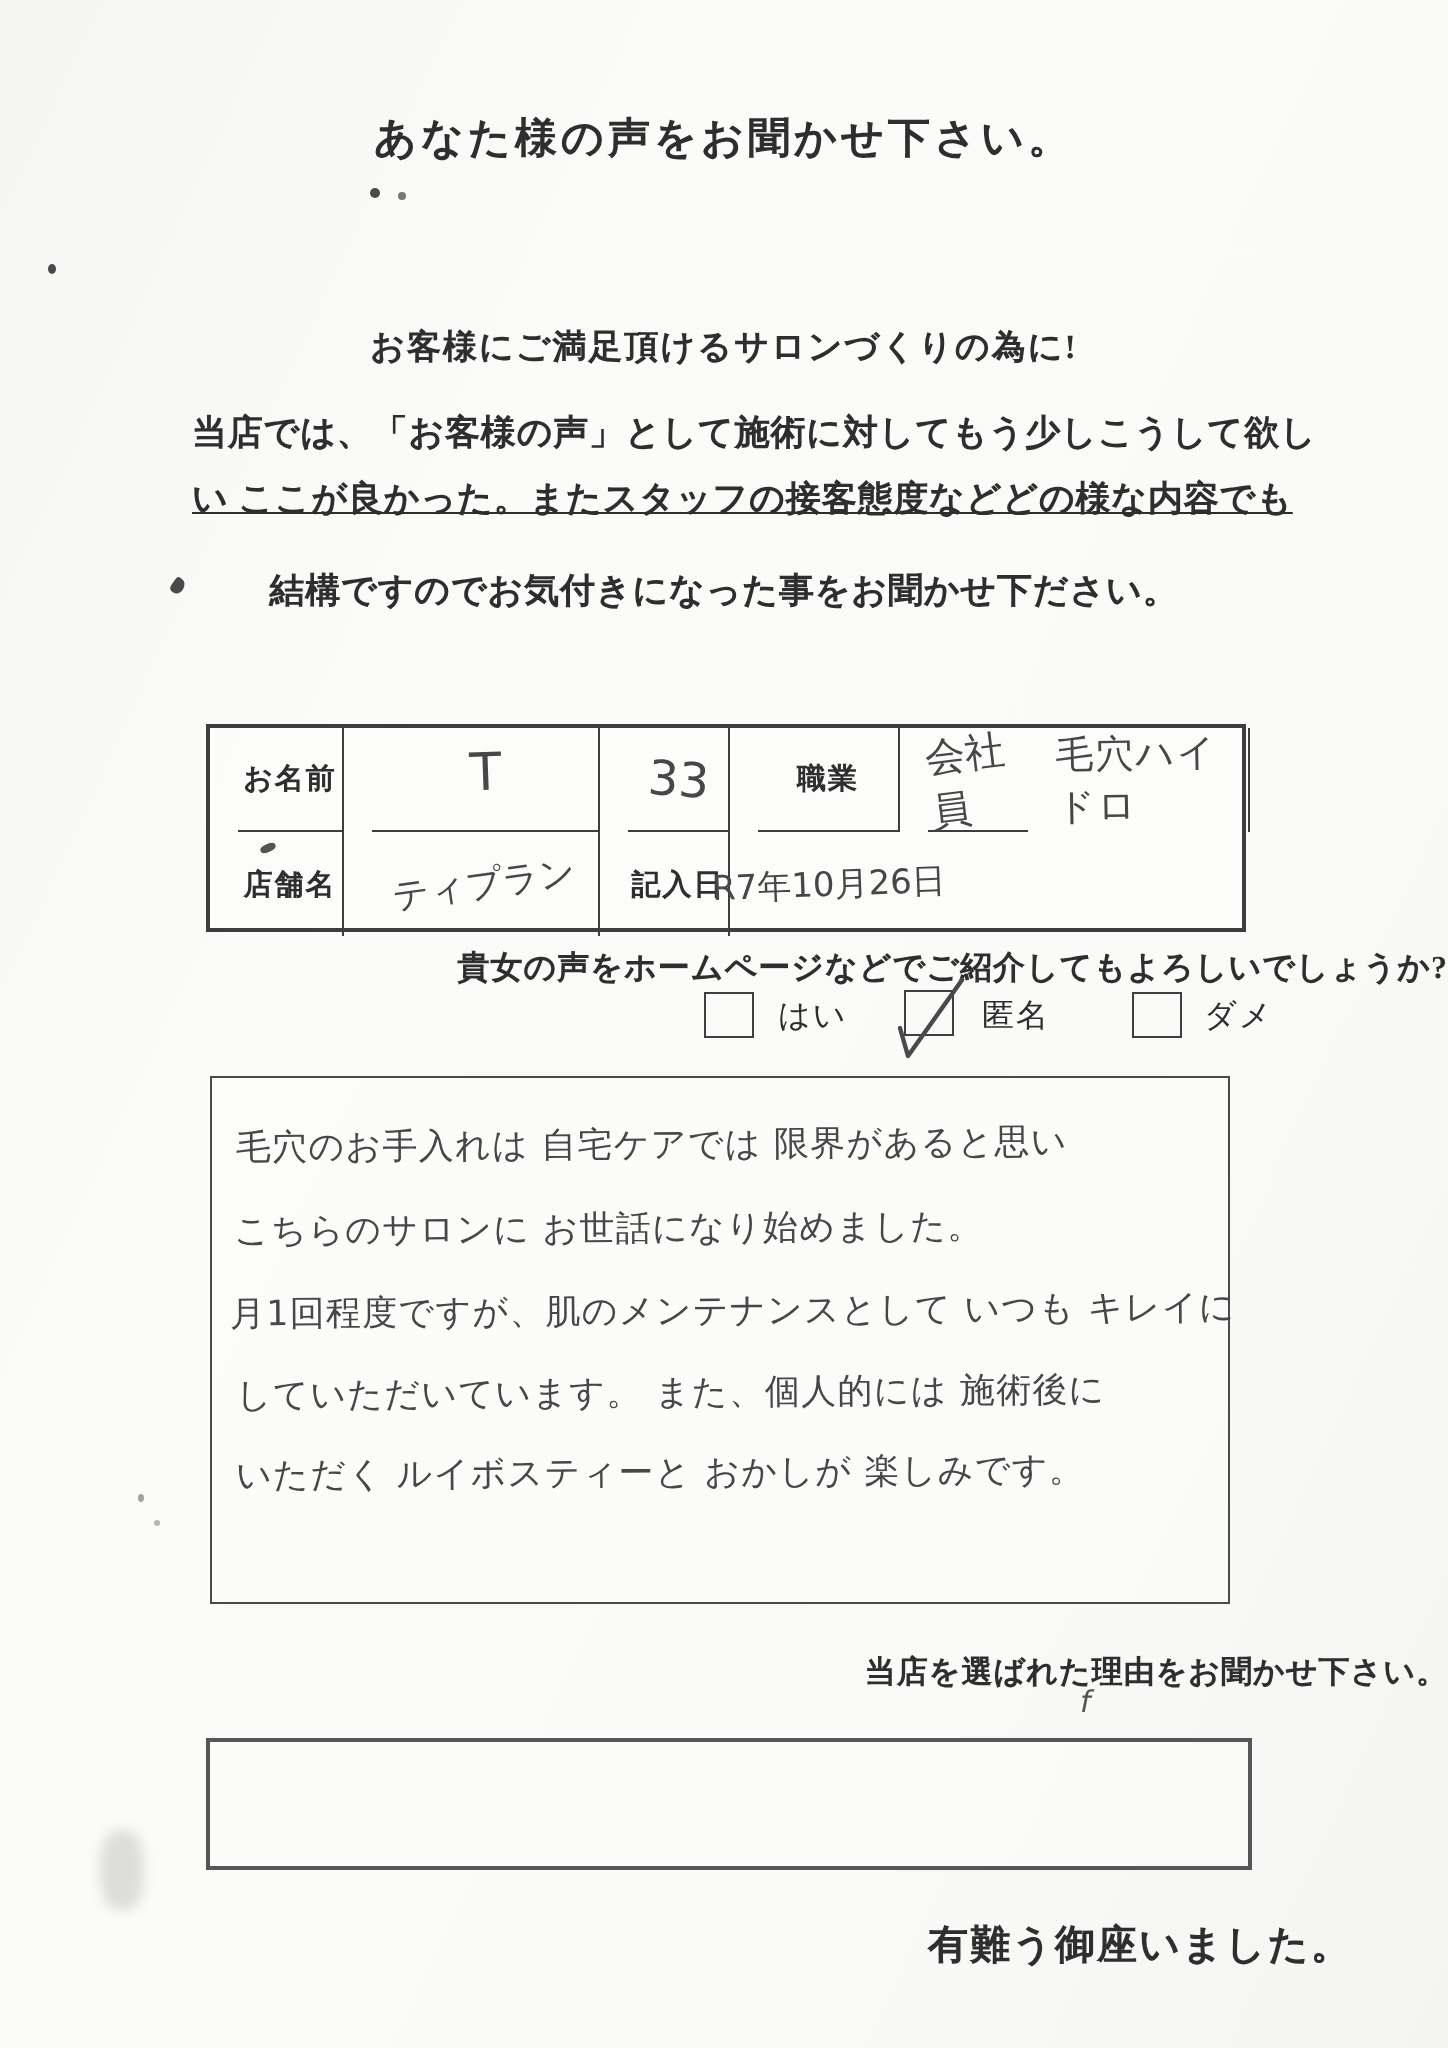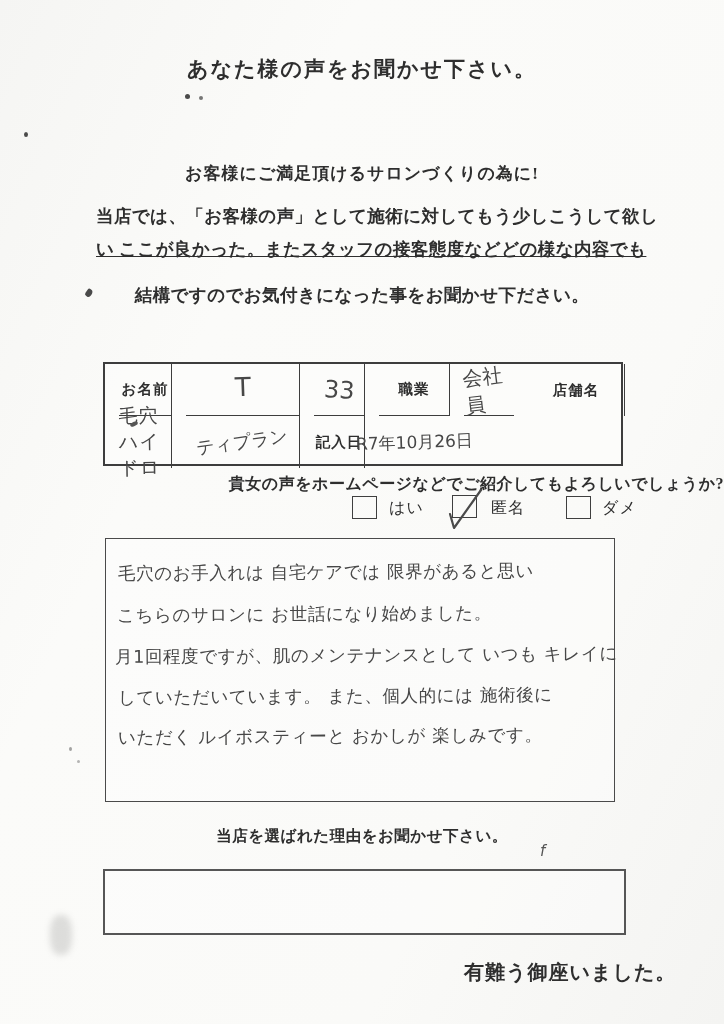--- a/index.html
+++ b/index.html
@@ -48,21 +48,21 @@
   .v-store{font-size:18px;transform:rotate(-8deg);}
   .v-date{font-size:17px;transform:rotate(-2deg);white-space:nowrap;}
   
   .consent-q{top:474px;left:0;width:100%;text-align:right;font-size:16px;font-weight:600;letter-spacing:0.5px;}
   .chk{width:25px;height:23px;border:1.8px solid #3f3f3f;background:transparent;box-sizing:border-box;}
   .chk-label{font-size:16px;font-weight:400;letter-spacing:1px;}
   
   .feedback-box{left:105px;top:538px;width:510px;height:264px;border:1.6px solid #4a4a4a;box-sizing:border-box;background:rgba(255,255,255,0.3);}
   .fb-line{font-size:17.5px;letter-spacing:0.6px;white-space:nowrap;transform:rotate(-0.4deg);}
   
-  .reason-label{top:826px;left:0;width:100%;text-align:center;font-size:15.5px;font-weight:700;letter-spacing:0.5px;}
+  .reason-label{top:826px;left:0;width:100%;text-align:right;font-size:15.5px;font-weight:700;letter-spacing:0.5px;}
   .reason-box{left:103px;top:869px;width:523px;height:66px;border:2px solid #565656;box-sizing:border-box;background:rgba(255,255,255,0.3);}
   .thanks{left:464px;top:959px;font-size:20px;font-weight:700;letter-spacing:1px;}
   .f-mark{left:540px;top:842px;font-size:15px;font-style:italic;color:#555;}
   
   .speck{background:#4a4a4a;border-radius:50%;}
   .smudge{background:#b9b9b7;filter:blur(3px);opacity:0.45;border-radius:40%;}
 </style>
 </head>
 <body>
 
@@ -88,24 +88,24 @@
         <span class="hw v-age">33</span>
       </div>
     <div class="cell">
         <span class="printed cell-label">職業</span>
       </div>
     <div class="cell last-col">
         <span class="hw v-job">会社員</span>
       </div>
 
     <div class="cell last-row">
-        <span class="printed cell-label">店舗名</span>
+        <span class="hw v-treat">毛穴ハイドロ</span>
       </div>
     <div class="cell last-row">
-        <span class="hw v-treat">毛穴ハイドロ</span>
+        <span class="printed cell-label">店舗名</span>
       </div>
     <div class="cell last-row">
         <span class="hw v-store">ティプラン</span>
       </div>
     <div class="cell last-row">
         <span class="printed cell-label">記入日</span>
       </div>
     <div class="cell last-row last-col">
         <span class="hw v-date">R7年10月26日</span>
       </div>

